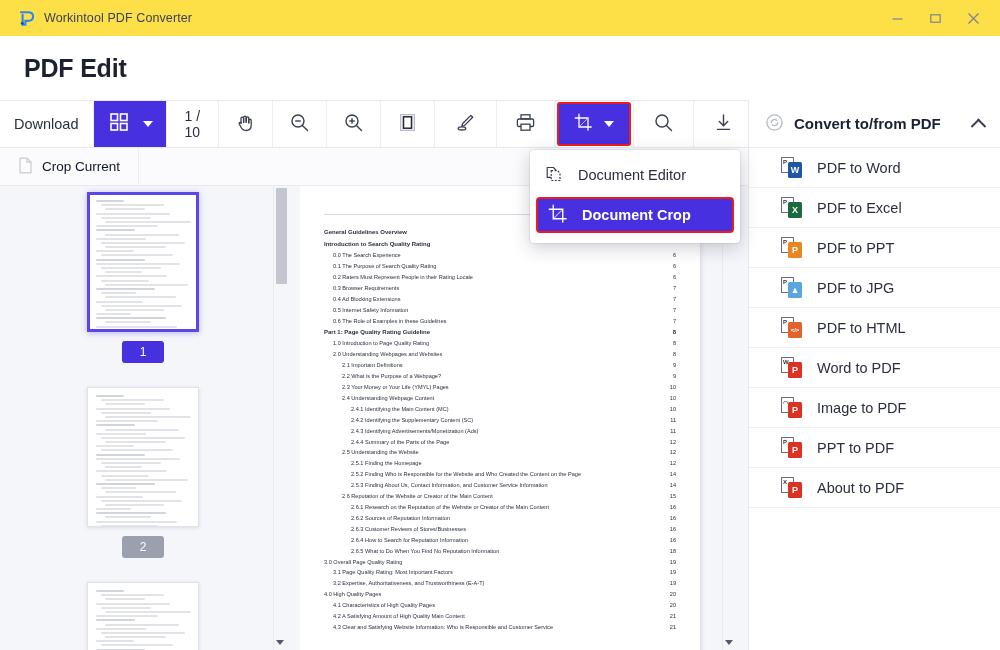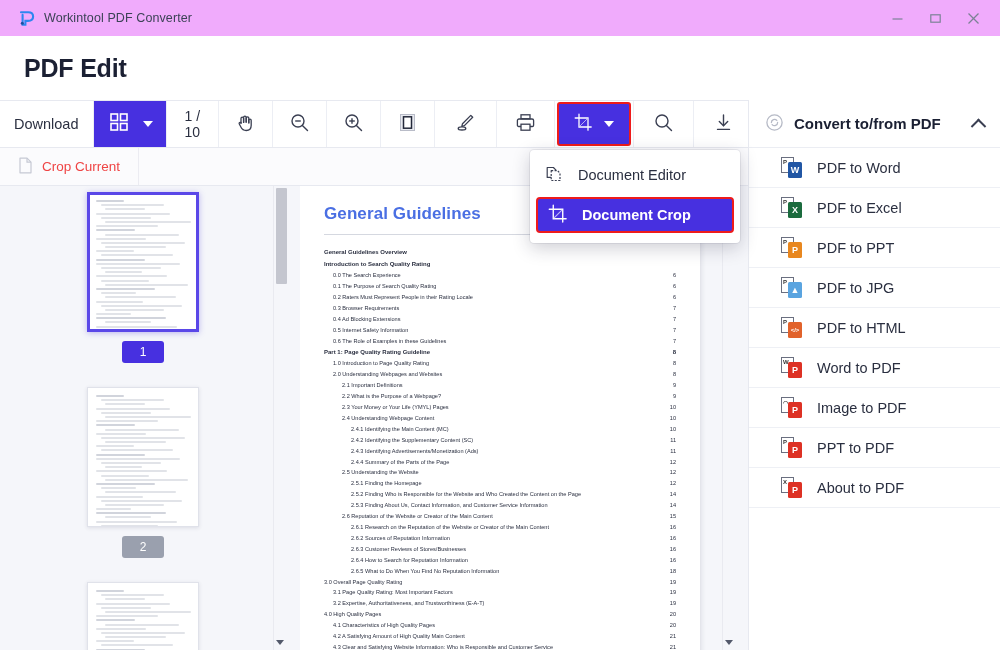--- a/index.html
+++ b/index.html
@@ -7,21 +7,21 @@
     width: 1000px; height: 650px;
     font-family: "Liberation Sans", sans-serif;
     background: #ffffff;
     overflow: hidden;
   }
   #app { position: relative; width: 1000px; height: 650px; background:#fff; }
 
   
   .titlebar {
     position:absolute; top:0; left:0; width:1000px; height:36px;
-    background:#f0abfc;
+    background:#fde047;
     display:flex; align-items:center;
   }
   .tb-logo { margin-left:18px; width:17px; height:17px; display:flex; align-items:center; justify-content:center; }
   .tb-title { margin-left:9px; font-size:12.5px; color:#3b4256; letter-spacing:.1px; }
   .tb-spacer { flex:1; }
   .winbtn {
     width:38px; height:36px; display:flex; align-items:center; justify-content:center;
     color:#7c8296;
   }
   .winbtn:last-child { margin-right:8px; }
@@ -72,21 +72,21 @@
   }
 
   
   .subbar {
     position:absolute; top:148px; left:0; width:748px; height:38px;
     background:#fbfbfd; border-bottom:1px solid #e7e9f0;
     display:flex; align-items:stretch;
   }
   .sub-item {
     display:flex; align-items:center; gap:9px;
-    padding:0 18px; font-size:13.5px; color:#ef4444;
+    padding:0 18px; font-size:13.5px; color:#0f172a;
     border-right:1px solid #ececf2;
   }
 
   
   .body {
     position:absolute; top:186px; left:0; width:748px; height:464px;
     background:#f5f6fa;
   }
 
   
@@ -463,21 +463,20 @@
       <div class="track">
         <div class="thumbbar" style="top:2px;height:96px;"></div>
       </div>
       <div class="arrow">
           <i></i>
         </div>
     </div>
 
     <div class="docpane">
       <div class="docpage">
-        <div class="doc-h1">General Guidelines</div>
         <div class="doc-rule"></div>
         <div id="toc">
             <div class="toc-row b">
               <span class="t" style="padding-left: 0px;">General Guidelines Overview</span>
               <span class="p"></span>
             </div>
             <div class="toc-row b">
               <span class="t" style="padding-left: 0px;">Introduction to Search Quality Rating</span>
               <span class="p"></span>
             </div>

